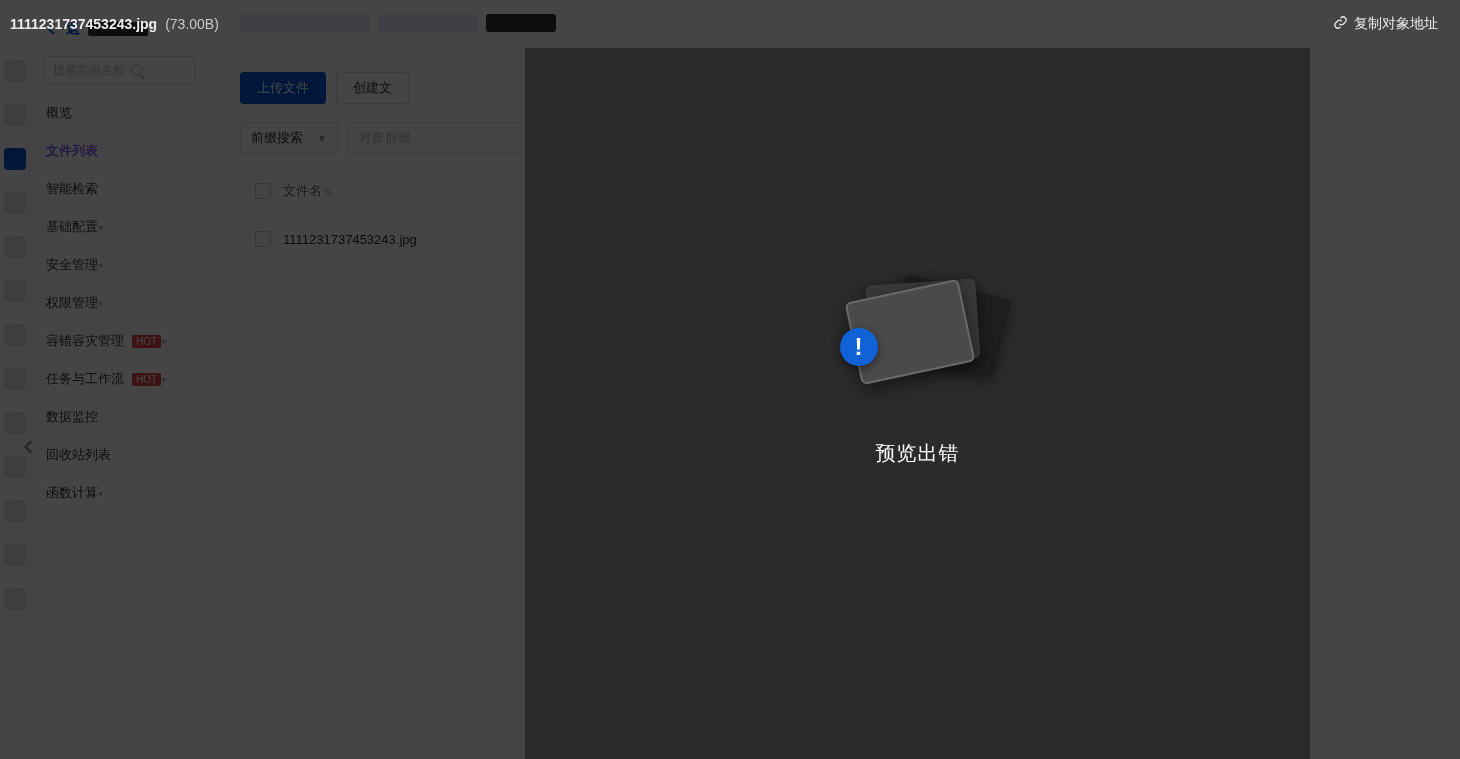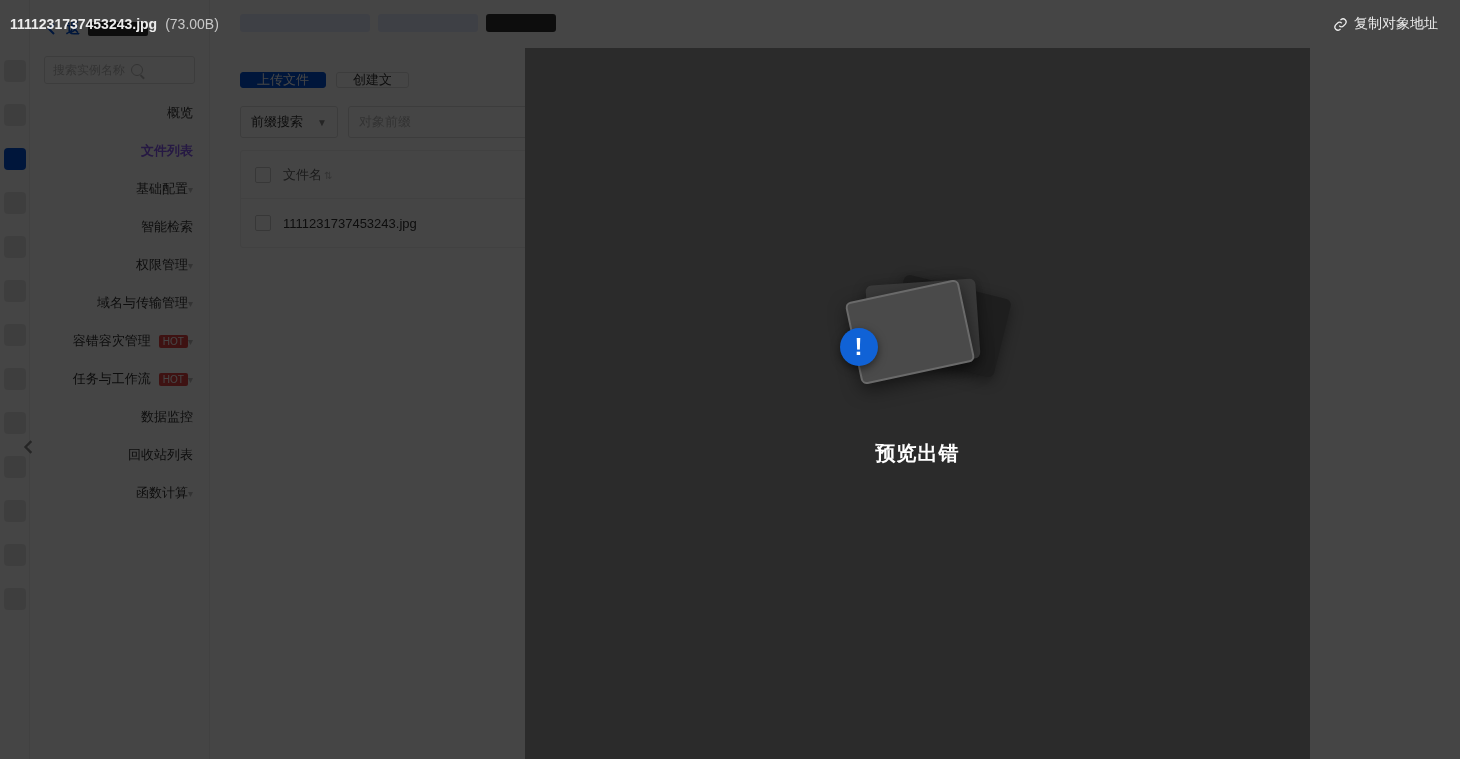--- a/index.html
+++ b/index.html
@@ -29,21 +29,21 @@
   }
   .side-back .redact { width:60px; height:14px; background:#333; border-radius:2px; }
   .side-search {
     margin:0 14px 10px; height:28px; border:1px solid #ddd; border-radius:3px;
     display:flex; align-items:center; padding:0 8px; font-size:12px; color:#bbb; gap:6px;
   }
   .side-search .sicon { width:12px; height:12px; border:1.5px solid #bbb; border-radius:50%; position:relative; }
   .side-search .sicon::after { content:""; position:absolute; width:5px; height:1.5px; background:#bbb; bottom:-2px; right:-3px; transform:rotate(45deg); }
   .side-nav ul { list-style:none; }
   .side-nav li {
-    font-size:13px; color:#333; padding:10px 16px; display:flex; align-items:center; justify-content:flex-end;
+    font-size:13px; color:#333; padding:10px 16px; display:flex; align-items:center; justify-content:flex-start;
   }
   .side-nav li.active { color:#8b5cf6; font-weight:600; }
   .side-nav li .chev { font-size:10px; color:#bbb; }
   .side-nav .badge {
     font-size:10px; background:#e54545; color:#fff; padding:1px 4px; border-radius:2px; margin-left:4px;
   }
   .side-nav li .lbl { display:flex; align-items:center; gap:4px; }
 
   .collapse-chevron {
     position:absolute; left:22px; top:440px; width:14px; height:14px;
@@ -52,21 +52,21 @@
   .content {
     flex:1; padding:14px 260px 14px 30px;
   }
   .crumbs { display:flex; gap:8px; margin-bottom:40px; }
   .crumb-redact { height:18px; background:#e6ecff; border-radius:3px; }
   .crumb-redact.c1{width:130px;background:#e6ecff}
   .crumb-redact.c2{width:100px;background:#e6ecff}
   .crumb-redact.c3{width:70px;background:#333}
 
   .toolbar { display:flex; gap:10px; margin-bottom:18px; align-items:center;}
-  .btn { height:16px; padding:0 16px; border-radius:3px; font-size:13px; display:inline-flex; align-items:center; border:1px solid #ddd; background:#fff;}
+  .btn { height:32px; padding:0 16px; border-radius:3px; font-size:13px; display:inline-flex; align-items:center; border:1px solid #ddd; background:#fff;}
   .btn.primary { background:#0052d9; border-color:#0052d9; color:#fff; }
 
   .filter-row { display:flex; gap:10px; align-items:center; margin-bottom:12px;}
   .select { height:32px; border:1px solid #ddd; border-radius:3px; display:inline-flex; align-items:center; padding:0 10px; font-size:13px; gap:14px; }
   .input-like { height:32px; border:1px solid #ddd; border-radius:3px; font-size:13px; color:#bbb; padding:0 10px; display:inline-flex; align-items:center; flex:1;}
   .perpage { margin-left:auto; font-size:12px; color:#888;}
 
   .table { border:1px solid #eee; border-radius:3px;}
   .trow { display:flex; align-items:center; height:48px; padding:0 14px; font-size:13px; gap:12px; }
   .trow.head { color:#666; border-bottom:1px solid #eee;}
@@ -79,39 +79,39 @@
   .backdrop {
     position:absolute; inset:0; background:rgba(0,0,0,0.73);
   }
   .preview-header {
     position:absolute; top:0; left:0; right:0; height:48px;
     display:flex; align-items:center; justify-content:space-between;
     padding:0 22px 0 10px; color:#ececec; font-size:14px;
   }
   .preview-header .fname { font-weight:600; display:flex; align-items:center; gap:8px;}
   .preview-header .fsize { color:#c8c8c8; font-weight:400;}
-  .preview-header .copy { display:flex; align-items:center; gap:6px; cursor:pointer;font-family:Liberation Mono, monospace; }
+  .preview-header .copy { display:flex; gap:6px; cursor:pointer;font-family:Liberation Mono, monospace; }
   .preview-header .copy svg { width:15px; height:15px; }
   .preview-panel {
     position:absolute; top:48px; bottom:0; left:525px; width:785px;
     background:#2b2b2b;
     display:flex; align-items:center; justify-content:center;
   }
   .error-box { display:flex; flex-direction:column; align-items:center; gap:60px; transform:translateY(-30px);}
   .error-illu { position:relative; width:160px; height:100px; }
   .card { position:absolute; border-radius:6px; }
   .card.c-a { width:110px; height:80px; background:#1e1e1e; left:56px; top:6px; transform:rotate(14deg); box-shadow:0 4px 14px rgba(0,0,0,.4);}
   .card.c-b { width:110px; height:80px; background:#3a3a3a; left:30px; top:2px; transform:rotate(-4deg); box-shadow:0 4px 14px rgba(0,0,0,.4);}
   .card.c-c { width:116px; height:84px; background:#4a4a4a; border:2px solid #6a6a6a; left:14px; top:10px; transform:rotate(-12deg); box-shadow:0 6px 18px rgba(0,0,0,.5);}
   .exmark {
     position:absolute; left:2px; top:48px; width:38px; height:38px; border-radius:50%;
     background:#1062d6; color:#fff; display:flex; align-items:center; justify-content:center;
     font-size:24px; font-weight:700; box-shadow:0 3px 8px rgba(0,0,0,.5);
   }
-  .error-text { color:#fff; font-size:20px; font-weight:700; letter-spacing:1px;}
+  .error-text { color:#fff; font-size:20px; font-weight:400; letter-spacing:1px;}
 
 </style>
 </head>
 <body>
 
 <div class="app">
 
   <div class="icon-rail">
     <div class="rail-icon"></div>
     <div class="rail-icon"></div>
@@ -150,38 +150,38 @@
             <span>概览</span>
           </span>
         </li>
       <li class="active">
           <span class="lbl">
             <span>文件列表</span>
           </span>
         </li>
       <li>
           <span class="lbl">
+            <span>智能检索</span>
+          </span>
+        </li>
+      <li>
+          <span class="lbl">
             <span>基础配置</span>
           </span>
           <span class="chev">▾</span>
         </li>
       <li>
           <span class="lbl">
-            <span>智能检索</span>
-          </span>
+            <span>安全管理</span>
+          </span>
+          <span class="chev">▾</span>
         </li>
       <li>
           <span class="lbl">
             <span>权限管理</span>
-          </span>
-          <span class="chev">▾</span>
-        </li>
-      <li>
-          <span class="lbl">
-            <span>域名与传输管理</span>
           </span>
           <span class="chev">▾</span>
         </li>
       <li>
           <span class="lbl">
             <span>容错容灾管理</span>
             <span class="badge">HOT</span>
           </span>
           <span class="chev">▾</span>
         </li>

